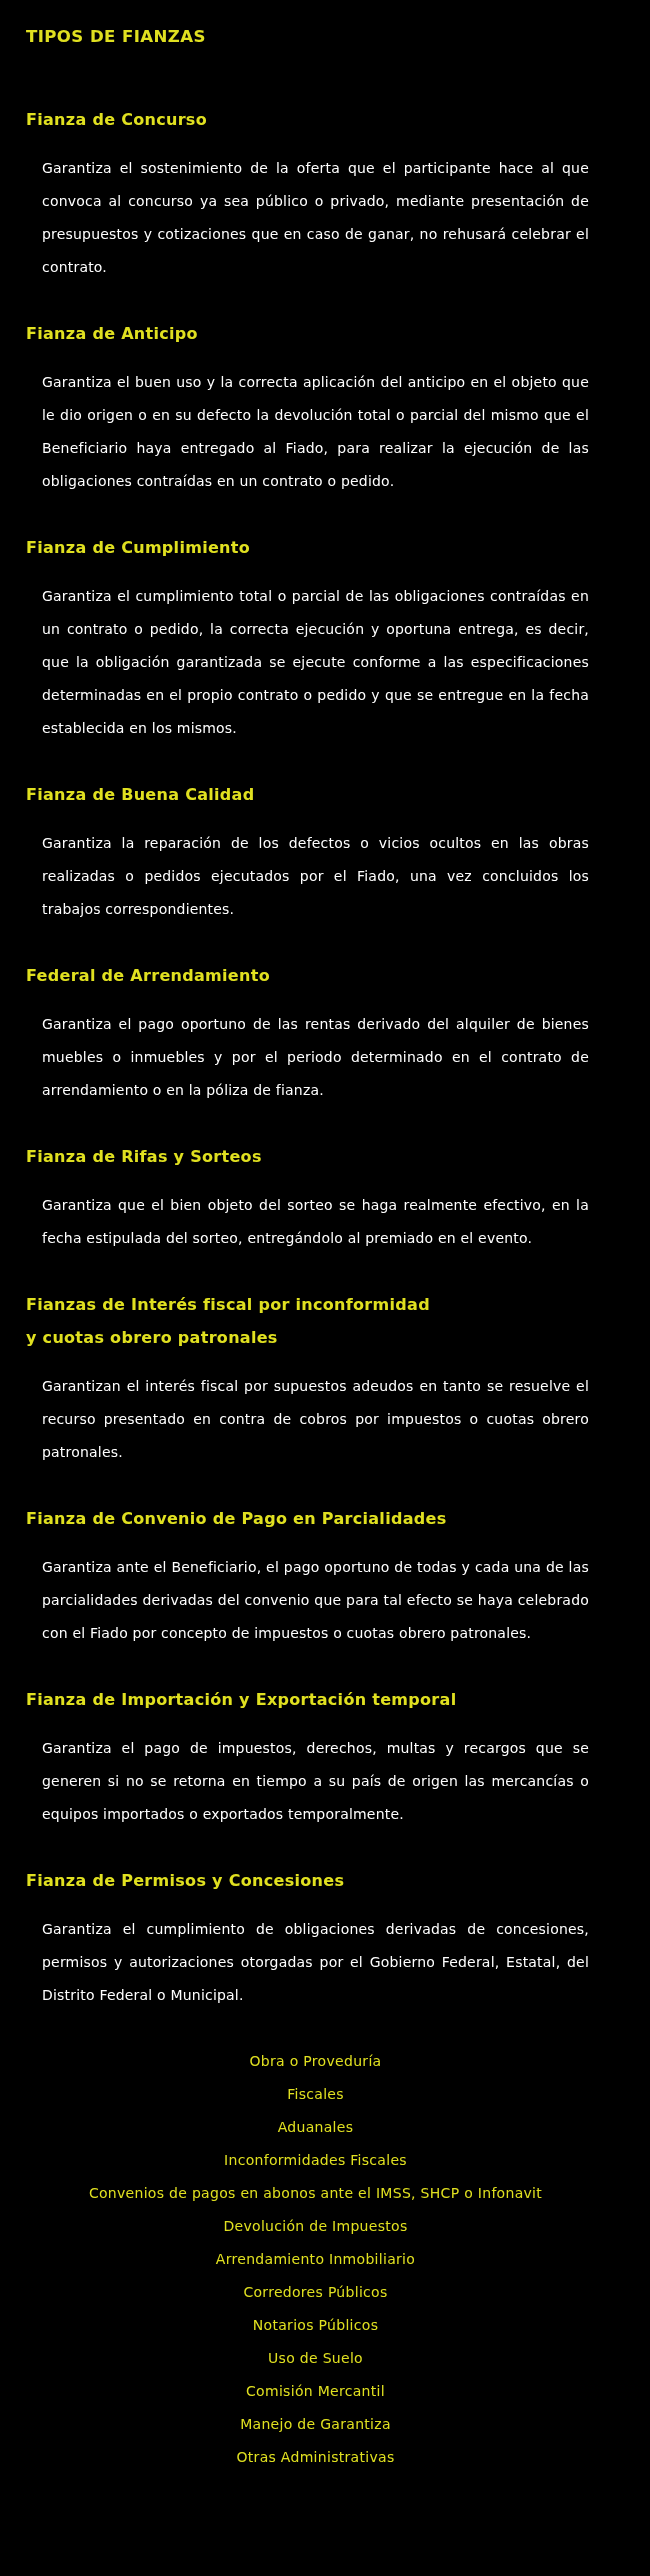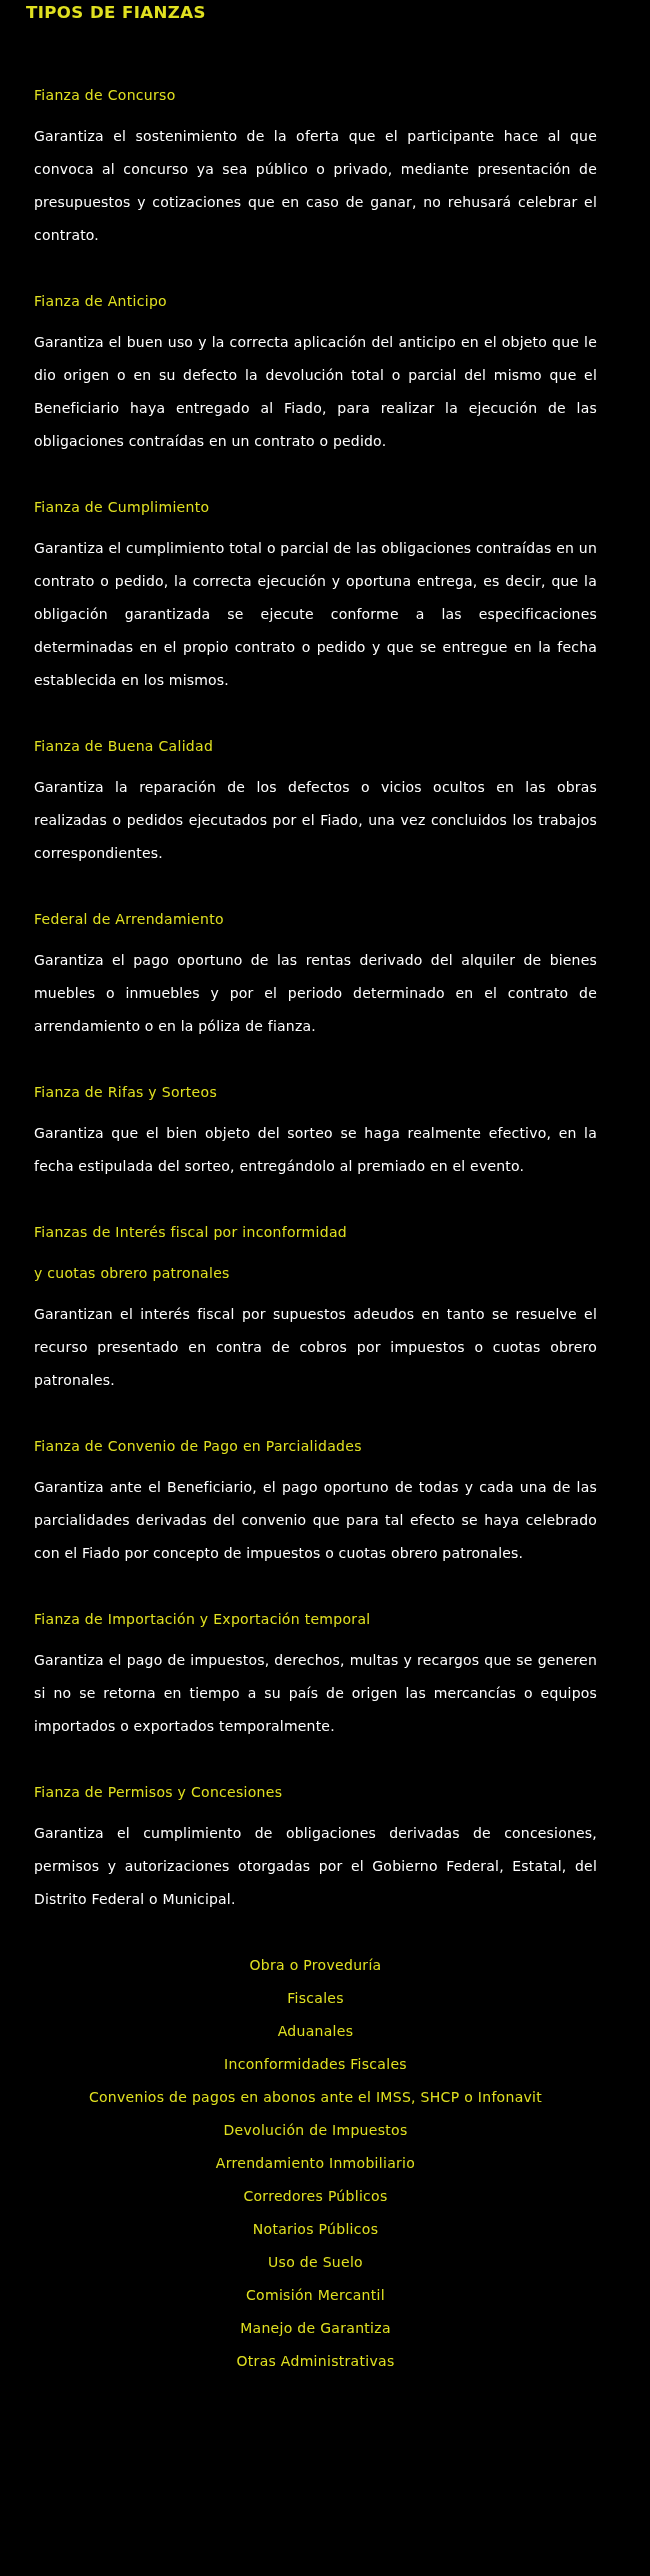--- a/index.html
+++ b/index.html
@@ -7,50 +7,50 @@
       padding: 0;
       background: #000000;
     }
     body {
       width: 651px;
       min-height: 2576px;
       font-family: "DejaVu Sans", "Liberation Sans", sans-serif;
       color: #ffffff;
     }
     .page {
-      padding: 1px 26px 0 26px;
+      padding: 25px 26px 0 26px;
       box-sizing: border-box;
       width: 631px;
     }
     .title {
       font-family: "DejaVu Sans", sans-serif;
       font-weight: bold;
       font-size: 16.6px;
       letter-spacing: 0.4px;
       color: #e0e020;
       line-height: 23px;
       margin: 0 0 55px 0;
     }
     .section {
       margin: 0 0 33px 0;
     }
     .heading {
       color: #e0e020;
-      font-size: 14px;
+      font-size: 16px;
       line-height: 33px;
-      margin: 8px;
-      font-weight: normal;
+      margin: 0;
+      font-weight: bold;
       letter-spacing: 0.3px;
     }
     .desc {
       color: #ffffff;
       font-size: 14px;
       line-height: 33px;
       text-align: justify;
-      margin: 8px;
+      margin: 16px;
       letter-spacing: 0.2px;
     }
     .list {
       list-style: none;
       margin: 0;
       padding: 0;
       text-align: center;
     }
     .list li {
       color: #e0e020;

